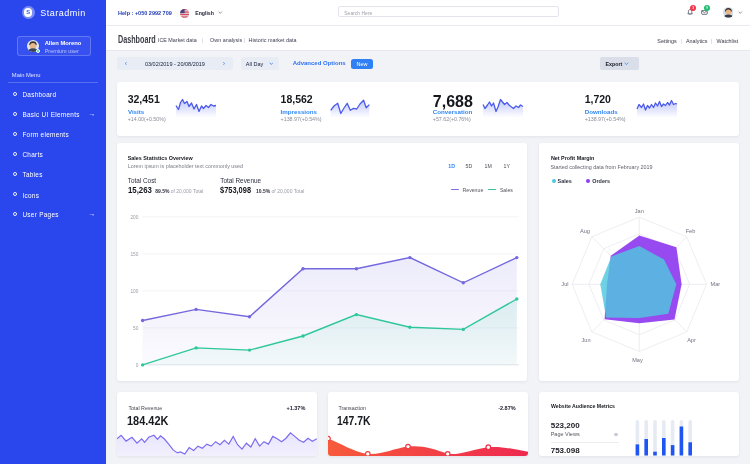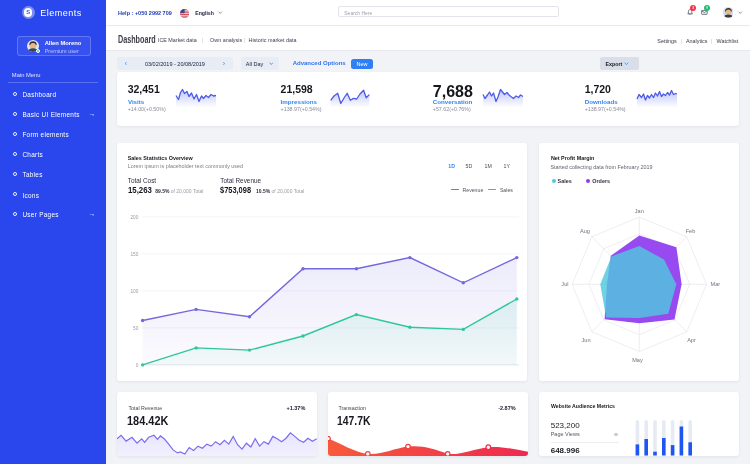--- a/index.html
+++ b/index.html
@@ -10,21 +10,21 @@
   .card{position:absolute;background:#fff;border-radius:3px;box-shadow:0 1px 3px rgba(30,30,60,0.07);}
 </style>
 </head>
 <body>
 <div id="app">
 
   <div class="abs" style="left:0;top:0;width:106px;height:464px;background:#2a47ee;">
 
     <div class="abs" style="left:21.7px;top:5.9px;width:13.2px;height:13.2px;border-radius:50%;background:rgba(255,255,255,0.38);"></div>
     <div class="abs" style="left:24.1px;top:8.3px;width:8.4px;height:8.4px;border-radius:50%;background:#fff;color:#3557ef;font-size:5.8px;font-weight:bold;text-align:center;line-height:8.4px;">S</div>
-    <div class="abs" style="left:40.3px;top:7.6px;font-size:9px;color:#fff;letter-spacing:0.5px;">Elements</div>
+    <div class="abs" style="left:40.3px;top:7.6px;font-size:9px;color:#fff;letter-spacing:0.5px;">Staradmin</div>
 
     <div class="abs" style="left:16.9px;top:36.2px;width:74px;height:19.5px;border:1px solid rgba(255,255,255,0.22);background:rgba(255,255,255,0.06);border-radius:3px;"></div>
     <svg class="abs" style="left:26.7px;top:40.3px;" width="12" height="12" viewBox="0 0 12 12">
       <defs>
           <clipPath id="avc">
             <circle cx="6" cy="6" r="6"></circle>
           </clipPath>
         </defs>
       <g clip-path="url(#avc)">
         <rect width="12" height="12" fill="#dfe6ef"></rect>
@@ -143,36 +143,36 @@
   </div>
   <div class="abs" style="left:292.7px;top:60.2px;font-size:6px;font-weight:bold;color:#2e72f2;">Advanced Options</div>
   <div class="abs" style="left:350.9px;top:58.6px;width:22.4px;height:10.3px;background:#2f80f5;border-radius:2.5px;color:#fff;font-size:5.5px;text-align:center;line-height:10.3px;">New</div>
   <div class="abs" style="left:599.5px;top:57.4px;width:39.5px;height:12.4px;background:#d9dee8;border-radius:2px;">
     <div class="abs" style="left:6px;top:3.4px;font-size:5.3px;font-weight:bold;color:#16181f;">Export</div>
     <svg class="abs" style="left:24.8px;top:4.9px;" width="4.8" height="3.8" viewBox="0 0 5 4">
         <path d="M0.7 0.7 L2.5 2.8 L4.3 0.7" stroke="#4a9df8" stroke-width="1" fill="none"></path>
       </svg>
   </div>
 
-  <div class="card" style="left:117px;top:72px;width:622px;height:53.5px;">
+  <div class="card" style="left:117px;top:82px;width:622px;height:53.5px;">
     <div class="abs" style="left:10.7px;top:10.6px;font-size:10.5px;font-weight:bold;color:#16181d;">32,451</div>
     <div class="abs" style="left:10.9px;top:26.3px;font-size:6.2px;font-weight:bold;color:#2f87f7;">Visits</div>
     <div class="abs" style="left:10.7px;top:34.3px;font-size:5.3px;color:#8a8c98;">+14.00(+0.50%)</div>
     <svg class="abs" style="left:58px;top:15px;" width="42" height="25" viewBox="0 0 42 25">
       <defs>
           <linearGradient id="sg1" x1="0" y1="0" x2="0" y2="1">
         <stop offset="0" stop-color="#5a6cf0" stop-opacity="0.38"></stop>
             <stop offset="0.8" stop-color="#5a6cf0" stop-opacity="0"></stop>
       </linearGradient>
         </defs>
       <polygon fill="url(#sg1)" points="1,8.5 3.5,12.5 5.5,5.5 7.5,2.5 9.5,6.5 12,4.5 14,9.5 16.5,6 19,12 21.5,7.5 24,14.5 26.5,9 28.5,11.5 31,8.5 33.5,10.5 36,7.5 38.5,9 41,8.5 41,25 1,25"></polygon>
       <polyline fill="none" stroke="#4c5be8" stroke-width="1.3" stroke-linejoin="round" points="1,8.5 3.5,12.5 5.5,5.5 7.5,2.5 9.5,6.5 12,4.5 14,9.5 16.5,6 19,12 21.5,7.5 24,14.5 26.5,9 28.5,11.5 31,8.5 33.5,10.5 36,7.5 38.5,9 41,8.5"></polyline>
     </svg>
 
-    <div class="abs" style="left:163.6px;top:10.6px;font-size:10.5px;font-weight:bold;color:#16181d;">21,598</div>
+    <div class="abs" style="left:163.6px;top:10.6px;font-size:10.5px;font-weight:bold;color:#16181d;">18,562</div>
     <div class="abs" style="left:163.6px;top:26.3px;font-size:6.2px;font-weight:bold;color:#2f87f7;">Impressions</div>
     <div class="abs" style="left:163.6px;top:34.3px;font-size:5.3px;color:#8a8c98;">+138.97(+0.54%)</div>
     <svg class="abs" style="left:211px;top:15px;" width="42" height="25" viewBox="0 0 42 25">
       <polygon fill="url(#sg1)" points="2.7,13.3 6,9 9.7,6.3 12.8,16.5 16,11 19.2,6.3 22.3,13.3 25.5,11.4 28.7,12 32,7 35.6,3.2 38.2,10.8 41.3,7.6 41.3,25 2.7,25"></polygon>
       <polyline fill="none" stroke="#4c5be8" stroke-width="1.3" stroke-linejoin="round" points="2.7,13.3 6,9 9.7,6.3 12.8,16.5 16,11 19.2,6.3 22.3,13.3 25.5,11.4 28.7,12 32,7 35.6,3.2 38.2,10.8 41.3,7.6"></polyline>
     </svg>
 
     <div class="abs" style="left:315.8px;top:10.6px;font-size:16px;font-weight:bold;color:#16181d;">7,688</div>
     <div class="abs" style="left:315.8px;top:26.3px;font-size:6.2px;font-weight:bold;color:#2f87f7;">Conversation</div>
     <div class="abs" style="left:315.8px;top:34.3px;font-size:5.3px;color:#8a8c98;">+57.62(+0.76%)</div>
@@ -334,25 +334,25 @@
         <circle cx="39.8" cy="21.9" r="2.3" fill="#fff" stroke="#f64340" stroke-width="1.2"></circle>
         <circle cx="80" cy="14.6" r="2.3" fill="#fff" stroke="#f03a46" stroke-width="1.2"></circle>
         <circle cx="119.7" cy="21.9" r="2.3" fill="#fff" stroke="#ef344a" stroke-width="1.2"></circle>
         <circle cx="160.3" cy="15.2" r="2.3" fill="#fff" stroke="#ee2f4d" stroke-width="1.2"></circle>
       </g>
     </svg>
   </div>
 
   <div class="card" style="left:538.5px;top:391.7px;width:200.5px;height:64px;overflow:hidden;">
     <div class="abs" style="left:12.5px;top:11.4px;font-size:5.2px;font-weight:bold;color:#16181d;">Website Audience Metrics</div>
-    <div class="abs" style="left:12.2px;top:29.3px;font-size:8px;font-weight:normal;color:#1a1b22;">523,200</div>
+    <div class="abs" style="left:12.2px;top:29.3px;font-size:8px;font-weight:bold;color:#1a1b22;">523,200</div>
     <div class="abs" style="left:12.2px;top:39.4px;font-size:5.5px;color:#55565e;">Page Views</div>
     <div class="abs" style="left:75.9px;top:41.2px;width:3.2px;height:3.2px;border-radius:50%;background:#c9ccd4;"></div>
     <div class="abs" style="left:12.2px;top:50.5px;width:68px;height:1px;background:#ececf1;"></div>
-    <div class="abs" style="left:12.2px;top:54.3px;font-size:8px;font-weight:bold;color:#1a1b22;">648.996</div>
+    <div class="abs" style="left:12.2px;top:54.3px;font-size:8px;font-weight:bold;color:#1a1b22;">753.098</div>
     <svg class="abs" style="left:92px;top:26.5px;" width="105" height="37.5" viewBox="0 0 105 37.5">
       <g fill="#e6eaf2">
         <rect x="4.6" y="2" width="3.6" height="35.5" rx="1.8"></rect>
         <rect x="13.4" y="2" width="3.6" height="35.5" rx="1.8"></rect>
         <rect x="22.2" y="2" width="3.6" height="35.5" rx="1.8"></rect>
         <rect x="31" y="2" width="3.6" height="35.5" rx="1.8"></rect>
         <rect x="39.8" y="2" width="3.6" height="35.5" rx="1.8"></rect>
         <rect x="48.6" y="2" width="3.6" height="35.5" rx="1.8"></rect>
         <rect x="57.4" y="2" width="3.6" height="35.5" rx="1.8"></rect>
       </g>

